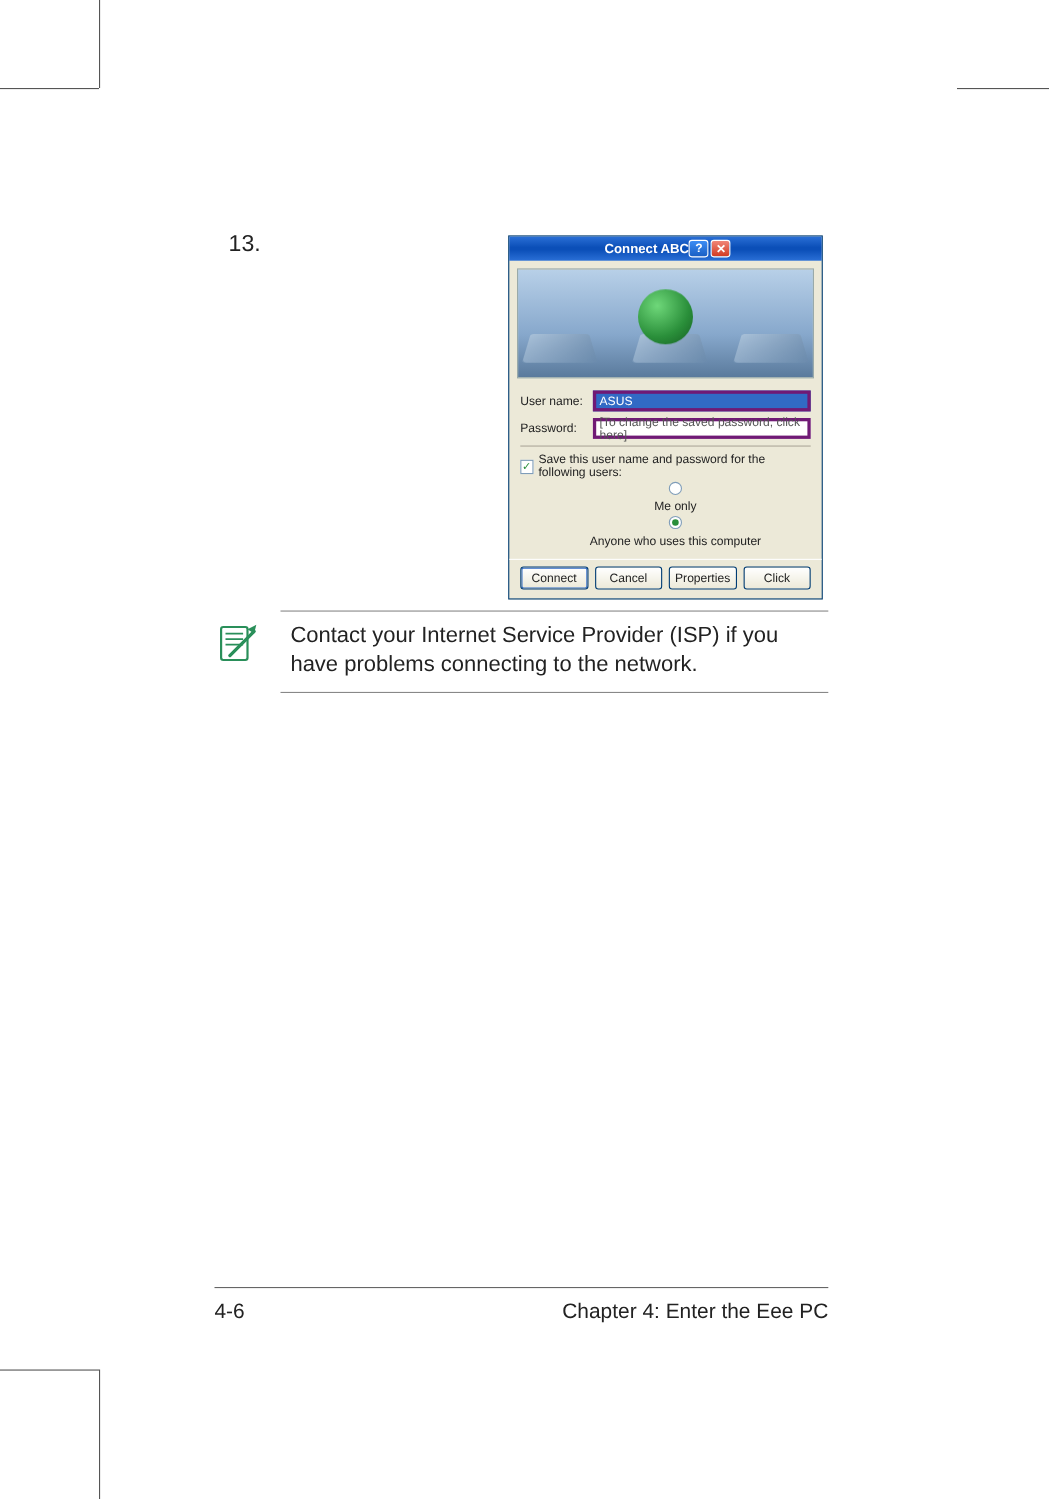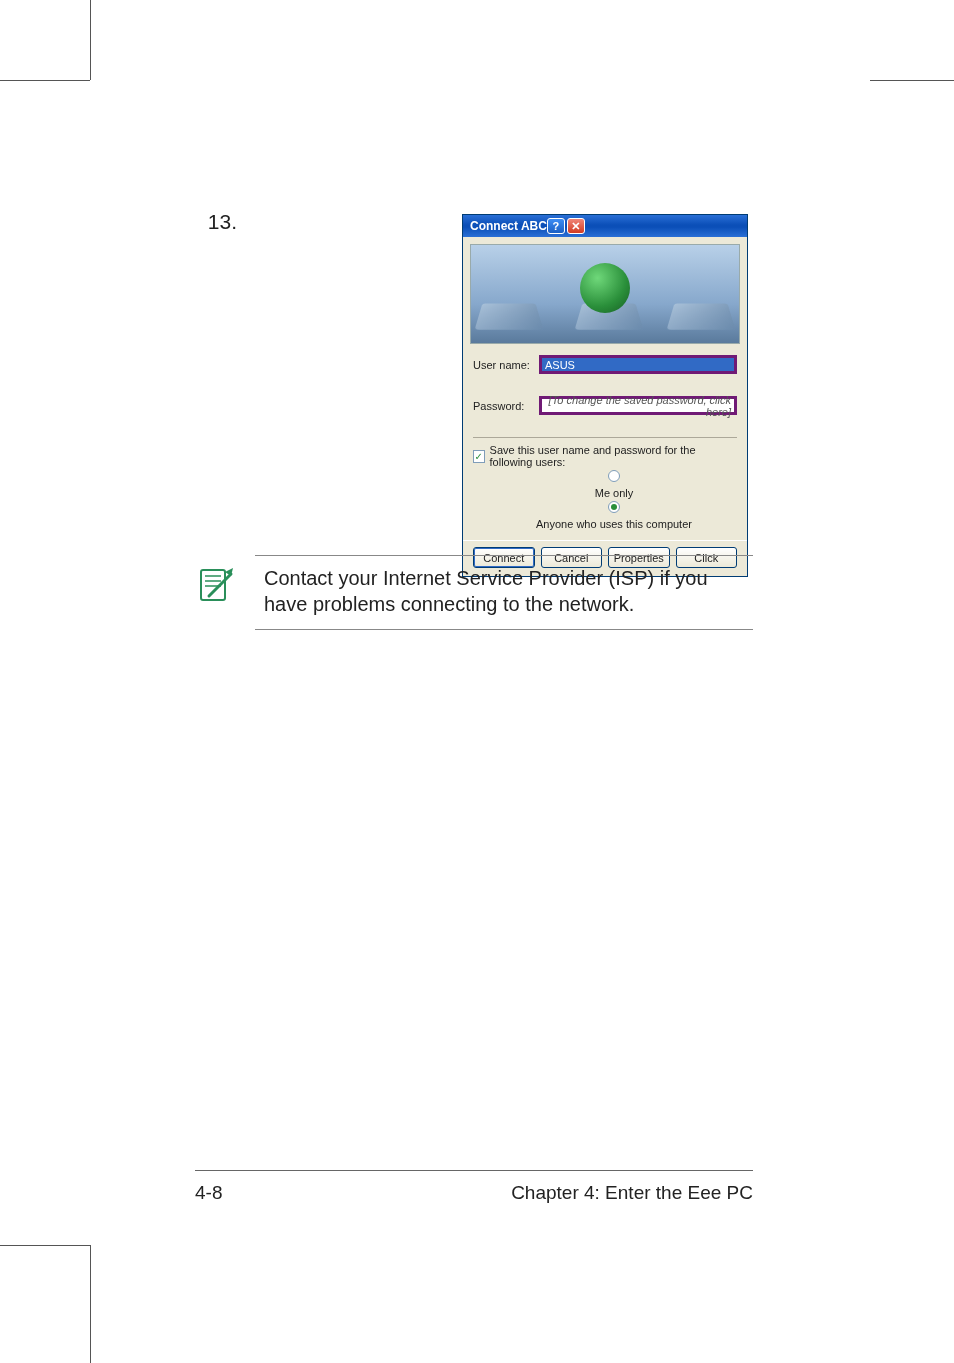--- a/index.html
+++ b/index.html
@@ -30,21 +30,21 @@
     left: 462px; top: 214px;
     width: 286px;
     border: 1px solid #003c74;
     font-family: Tahoma, sans-serif;
     font-size: 11px;
     background: #ece9d8;
   }
   .titlebar {
     height: 22px;
     background: linear-gradient(to bottom, #2a6fd6, #0b4fb8 45%, #0b4fb8 55%, #2a6fd6);
-    display: flex; align-items: center; justify-content: flex-start;
+    display: flex; align-items: center; justify-content: center;
     padding: 0 3px 0 7px;
     color: #fff; font-weight: bold; font-size: 12px;
   }
   .titlebar-btns { display: flex; gap: 2px; }
   .tb-btn {
     width: 18px; height: 16px;
     border: 1px solid #fff;
     border-radius: 3px;
     display: flex; align-items: center; justify-content: center;
     font-size: 11px; font-weight: bold;
@@ -68,29 +68,29 @@
   .laptop.l1 { left: 8px; }
   .laptop.l2 { left: 108px; }
   .laptop.l3 { right: 8px; }
   .globe {
     position: absolute; width: 50px; height: 50px;
     background: radial-gradient(circle at 35% 30%, #6fd87a, #2a8f3a 60%, #155c22);
     border-radius: 50%;
     left: 50%; top: 18px; transform: translateX(-50%);
   }
   .form-area { padding: 4px 10px 8px 10px; }
-  .frow { display: flex; align-items: center; margin-bottom: 22px; }
+  .frow { display: flex; align-items: center; margin-bottom: 6px; }
   .flabel { width: 66px; font-size: 11px; }
   .finput {
     flex: 1; height: 19px; border: 3px solid #701a75;
     background: #fff; padding: 0 3px; font-size: 11px;
     display: flex; align-items: center;
   }
   .finput.sel { background: #316ac5; color: #fff; }
-  .finput.italic { font-style: italic; color: #555; text-align: right; }
+  .finput.italic { color: #555; }
   .divider { height: 1px; background: #aca899; margin: 4px 0 6px 0; }
   .chk-row { display: flex; align-items: center; gap: 5px; margin: 2px 0; font-size: 11px; }
   .chk { width: 13px; height: 13px; border: 1px solid #7f9db9; background:#fff; display:flex; align-items:center; justify-content:center; font-size:10px; color:#2a8f3a; }
   .radio { width: 12px; height: 12px; border: 1px solid #7f9db9; border-radius:50%; background:#fff; display:flex; align-items:center; justify-content:center; }
   .radio.on::after { content:""; width:6px; height:6px; background:#2a8f3a; border-radius:50%; }
   .indent { padding-left: 18px; flex-direction: column; }
   .btn-row { display: flex; gap: 6px; padding: 6px 10px 8px 10px; border-top: 1px solid #fff; }
   .xpbtn {
     flex: 1; height: 21px; border: 1px solid #003c74; border-radius: 3px;
     background: linear-gradient(to bottom,#fff,#ece9d8);
@@ -192,15 +192,15 @@
         <path d="M 30 6 L 38 2 L 36 10 Z" fill="#2a8f5a"></path>
       </svg>
     </div>
     <div class="note-text">Contact your Internet Service Provider (ISP) if you have problems connecting to the network.</div>
   </div>
   <div class="note-rule2"></div>
 </div>
 
 <div class="footer-rule"></div>
 <div class="footer">
-  <span>4-8</span>
+  <span>4-6</span>
   <span>Chapter 4: Enter the Eee PC</span>
 </div>
 
 </body></html>

